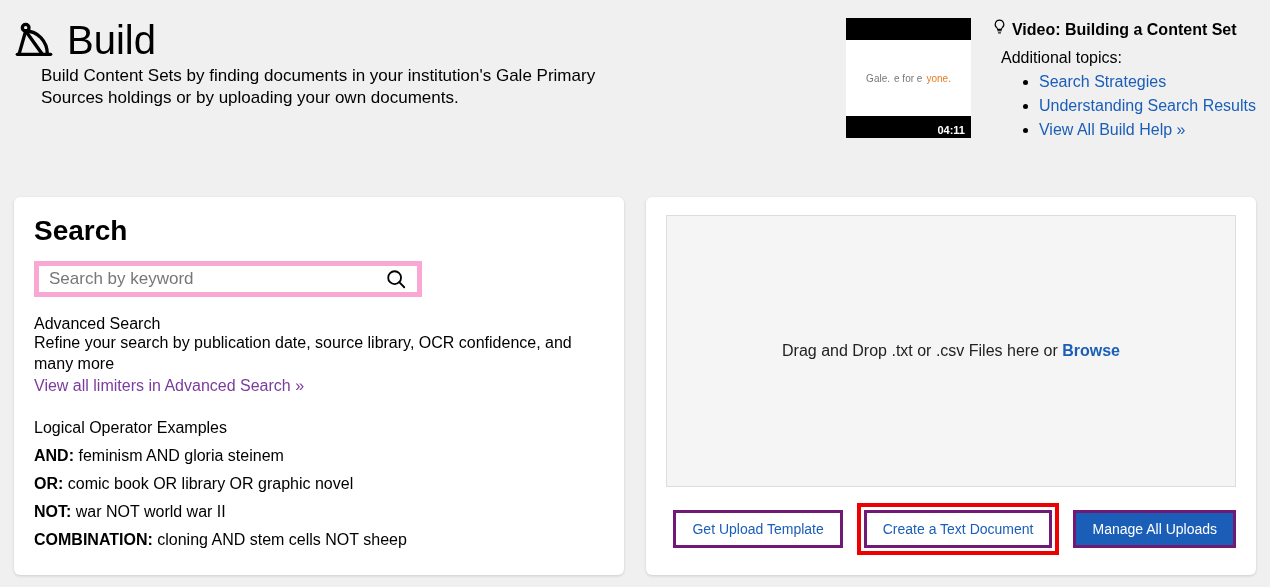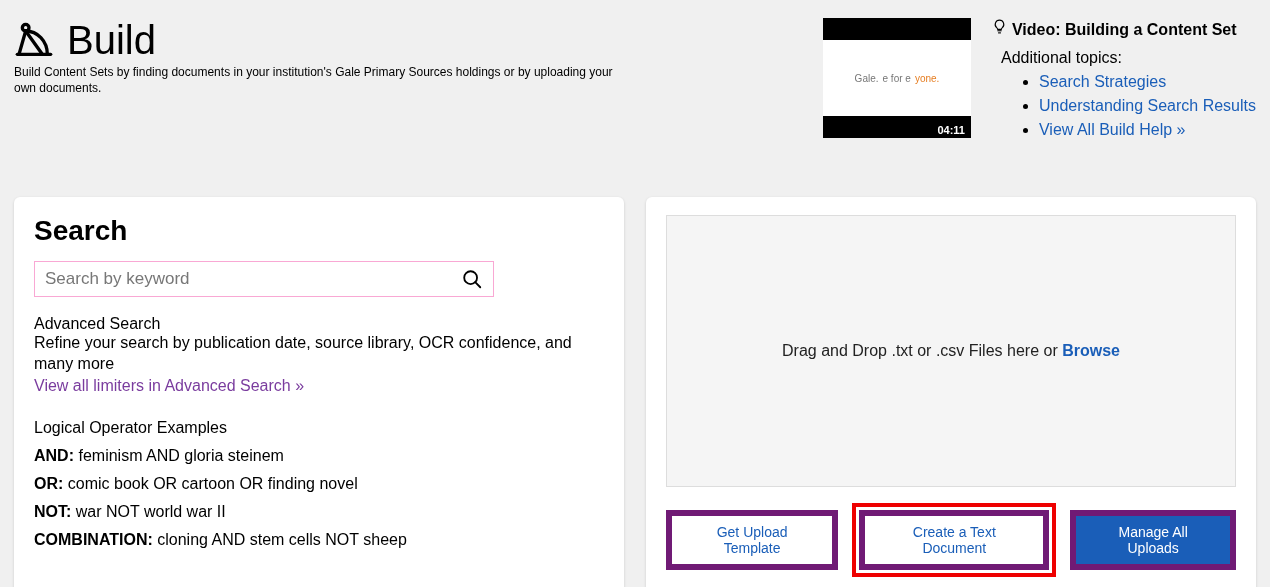--- a/index.html
+++ b/index.html
@@ -19,31 +19,32 @@
 .intro-col { flex: 1; }
 .intro-col h1 {
   font-size: 40px;
   font-weight: 400;
   display: flex;
   align-items: center;
   gap: 13px;
 }
 .intro-col h1 svg { width: 40px; height: 40px; }
 .intro-col .desc {
-  font-size: 12px;
+  font-size: 17px;
   line-height: 1.3;
   max-width: 600px;
   margin-top: 2px;
+  margin-left: 27px;
 }
 .help-col {
   display: flex;
   gap: 20px;
 }
 .video-thumb {
-  width: 148px;
+  width: 125px;
   height: 120px;
   background: #fff;
   position: relative;
 }
 .video-thumb .bar-top, .video-thumb .bar-bot {
   position: absolute; left: 0; right: 0; height: 22px; background: #000;
 }
 .video-thumb .bar-top { top: 0; }
 .video-thumb .bar-bot { bottom: 0; }
 .video-thumb .mid {
@@ -75,22 +76,22 @@
   border-radius: 6px;
   box-shadow: 0 1px 3px rgba(0,0,0,0.15);
   padding: 18px 20px 20px 20px;
   flex: 1;
 }
 .card h2 { font-size: 28px; font-weight: bold; margin-bottom: 14px; }
 
 .search-box {
   display: flex;
   align-items: center;
-  border: 1px solid #f9a8d4;
-  width: 460px;
+  border: 5px solid #f9a8d4;
+  width: 388px;
   height: 36px;
   padding: 4px 10px;
 }
 .search-box input {
   flex: 1; border: none; outline: none; font-size: 17px;
 }
 .search-box input::placeholder { color: #777; }
 .search-box svg { width: 22px; height: 22px; }
 
 .as-title { font-size: 16px; margin-top: 18px; }
@@ -102,21 +103,21 @@
 
 .upload-drop {
   background: #f5f5f5;
   border: 1px solid #ddd;
   height: 272px;
   display: flex; align-items: center; justify-content: center;
   font-size: 16px; color: #222;
 }
 .upload-drop .browse { color: #1a5eb8; font-weight: bold; }
 .btn-row { display: flex; justify-content: flex-end; gap: 14px; margin-top: 16px; align-items: center; }
-.btn { font-size: 14px; padding: 8px 16px; border: 6px solid #701a75; background: #fff; color: #1a5eb8; cursor: pointer; }
+.btn { font-size: 14px; padding: 8px 16px; border: 3px solid #701a75; background: #fff; color: #1a5eb8; cursor: pointer; }
 .btn.primary { background: #1a5eb8; color: #fff; }
 .highlight-wrap { border: 4px solid #e00; padding: 3px; display: inline-flex; }
 </style>
 </head>
 <body>
 
 <div class="top-row">
   <div class="intro-col">
     <h1>
       <svg viewBox="0 0 24 24" fill="none" stroke="#000" stroke-width="2" stroke-linecap="round" stroke-linejoin="round">
@@ -169,21 +170,21 @@
       <svg viewBox="0 0 24 24" fill="none" stroke="#000" stroke-width="2" stroke-linecap="round">
         <circle cx="10.5" cy="10.5" r="7"></circle>
         <line x1="21" y1="21" x2="15.5" y2="15.5"></line>
       </svg>
     </div>
     <div class="as-title">Advanced Search</div>
     <div class="as-desc">Refine your search by publication date, source library, OCR confidence, and many more</div>
     <a href="#" class="as-link">View all limiters in Advanced Search »</a>
     <div class="ops-title">Logical Operator Examples</div>
     <div class="op-line"><b>AND:</b> <span>feminism AND gloria steinem</span></div>
-    <div class="op-line"><b>OR:</b> <span>comic book OR cartoon OR finding novel</span></div>
+    <div class="op-line"><b>OR:</b> <span>comic book OR library OR graphic novel</span></div>
     <div class="op-line"><b>NOT:</b> <span>war NOT world war II</span></div>
     <div class="op-line"><b>COMBINATION:</b> <span>cloning AND stem cells NOT sheep</span></div>
   </div>
 
   <div class="card">
     <div class="upload-drop">
       <span>
         <span>Drag and Drop .txt or .csv Files here or </span><span class="browse">Browse</span>
       </span>
     </div>

